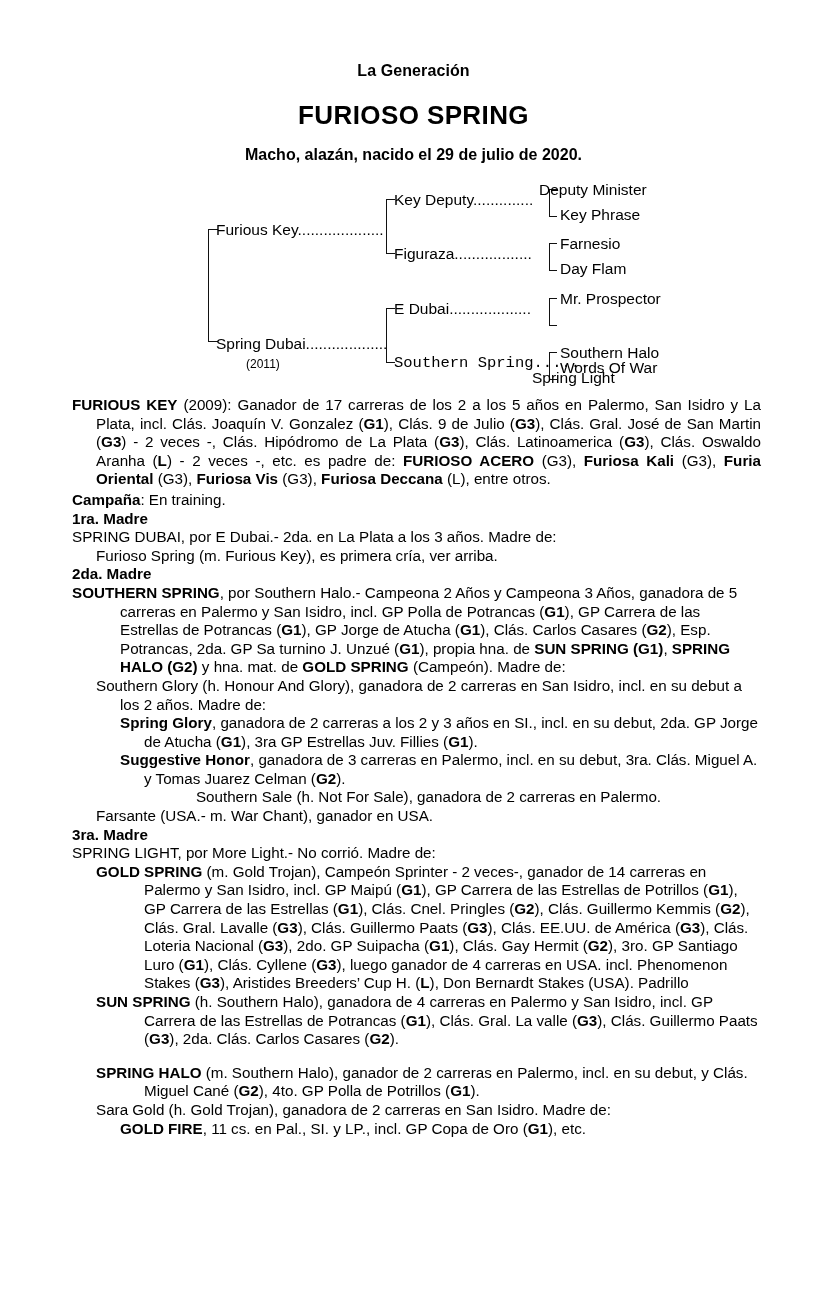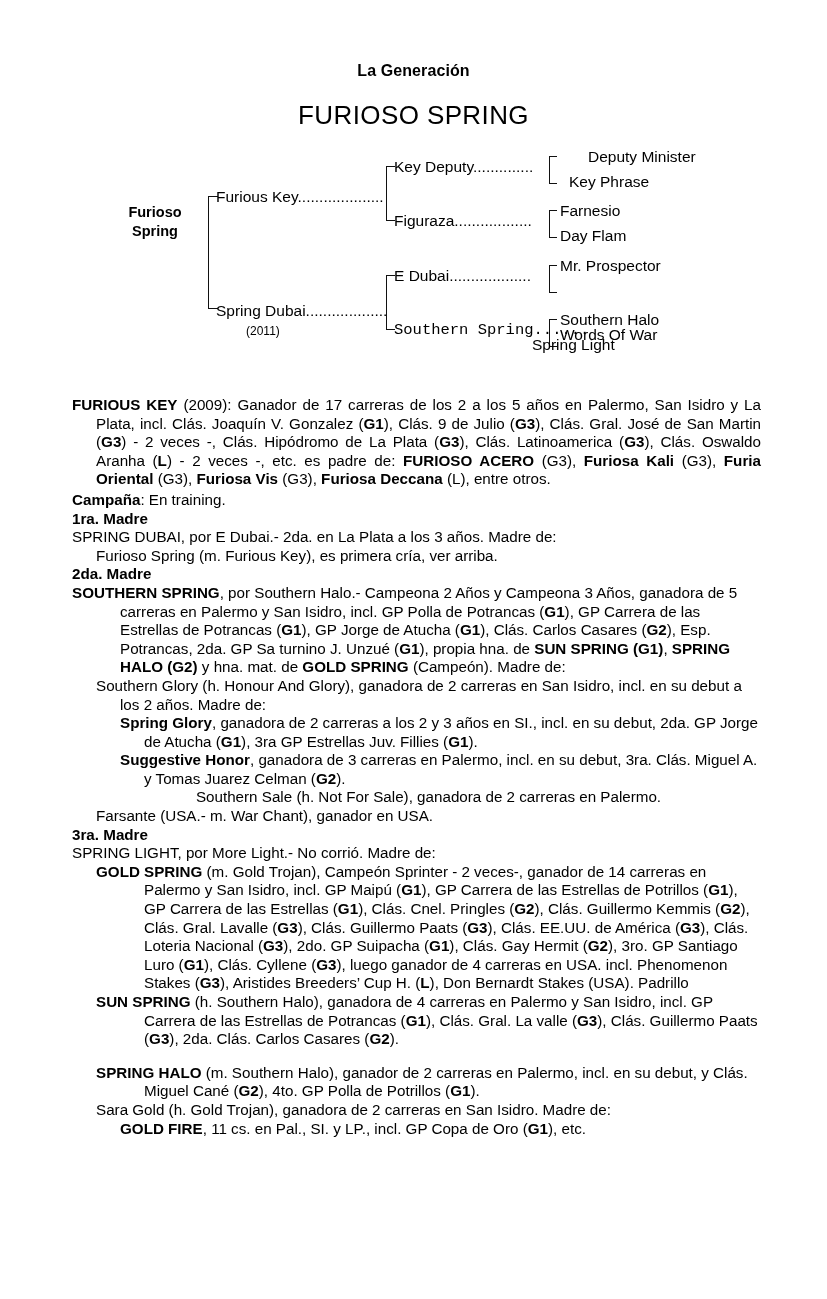--- a/index.html
+++ b/index.html
@@ -19,21 +19,21 @@
   
   .header { text-align: center; }
   .gen-line {
     font-size: 16px;
     font-weight: bold;
     padding-top: 62px;
     letter-spacing: 0.1px;
   }
   .horse-name {
     font-size: 26px;
-    font-weight: normal;
+    font-weight: bold;
     padding-top: 20px;
     letter-spacing: 0.4px;
   }
   .horse-sub {
     font-size: 16px;
     font-weight: bold;
     padding-top: 15px;
   }
 
   
@@ -93,50 +93,47 @@
   .section-head { font-weight: bold; }
   b { font-weight: bold; }
   .sp { height: 2px; }
 </style>
 </head>
 <body>
 
 <div class="header">
   <div class="gen-line">La Generación</div>
   <div class="horse-name">FURIOSO SPRING</div>
+  <div class="horse-sub">Macho, alazán, nacido el 29 de julio de 2020.</div>
 </div>
 
 <div class="pedigree">
 
-  <div class="ped-subject">
-    <div>Furioso</div>
-    <div>Spring</div>
-  </div>
 
   <div class="bracket" style="left:208px; top:43px; width:10px; height:113px;"></div>
 
   <div class="ped-cell" style="left:216px; top:36px;">Furious Key....................</div>
   <div class="ped-cell" style="left:216px; top:150px;">Spring Dubai...................</div>
   <div class="ped-year" style="left:246px; top:171px;">(2011)</div>
 
   <div class="bracket" style="left:386px; top:13px; width:9px; height:55px;"></div>
   <div class="bracket" style="left:386px; top:122px; width:9px; height:55px;"></div>
 
   <div class="ped-cell" style="left:394px; top:6px;">Key Deputy..............</div>
   <div class="ped-cell" style="left:394px; top:60px;">Figuraza..................</div>
   <div class="ped-cell" style="left:394px; top:115px;">E Dubai...................</div>
   <div class="ped-cell" style="left:394px; top:169px;font-family:Liberation Mono, monospace;">Southern Spring......</div>
 
   <div class="bracket" style="left:549px; top:3px; width:8px; height:28px;"></div>
   <div class="bracket" style="left:549px; top:57px; width:8px; height:28px;"></div>
   <div class="bracket" style="left:549px; top:112px; width:8px; height:28px;"></div>
   <div class="bracket" style="left:549px; top:166px; width:8px; height:28px;"></div>
 
-  <div class="ped-cell" style="left:588px; top:-4px;text-align:right;">Deputy Minister</div>
-  <div class="ped-cell" style="left:560px; top:21px;margin-left:9px;">Key Phrase</div>
+  <div class="ped-cell" style="left:539px; top:-4px;text-align:right;">Deputy Minister</div>
+  <div class="ped-cell" style="left:560px; top:21px;">Key Phrase</div>
   <div class="ped-cell" style="left:560px; top:50px;">Farnesio</div>
   <div class="ped-cell" style="left:560px; top:75px;">Day Flam</div>
   <div class="ped-cell" style="left:560px; top:105px;">Mr. Prospector</div>
   <div class="ped-cell" style="left:560px; top:130px;margin-top:44px;">Words Of War</div>
   <div class="ped-cell" style="left:560px; top:159px;">Southern Halo</div>
   <div class="ped-cell" style="left:532px; top:184px;">Spring Light</div>
 </div>
 
 <div class="body-text">
 

